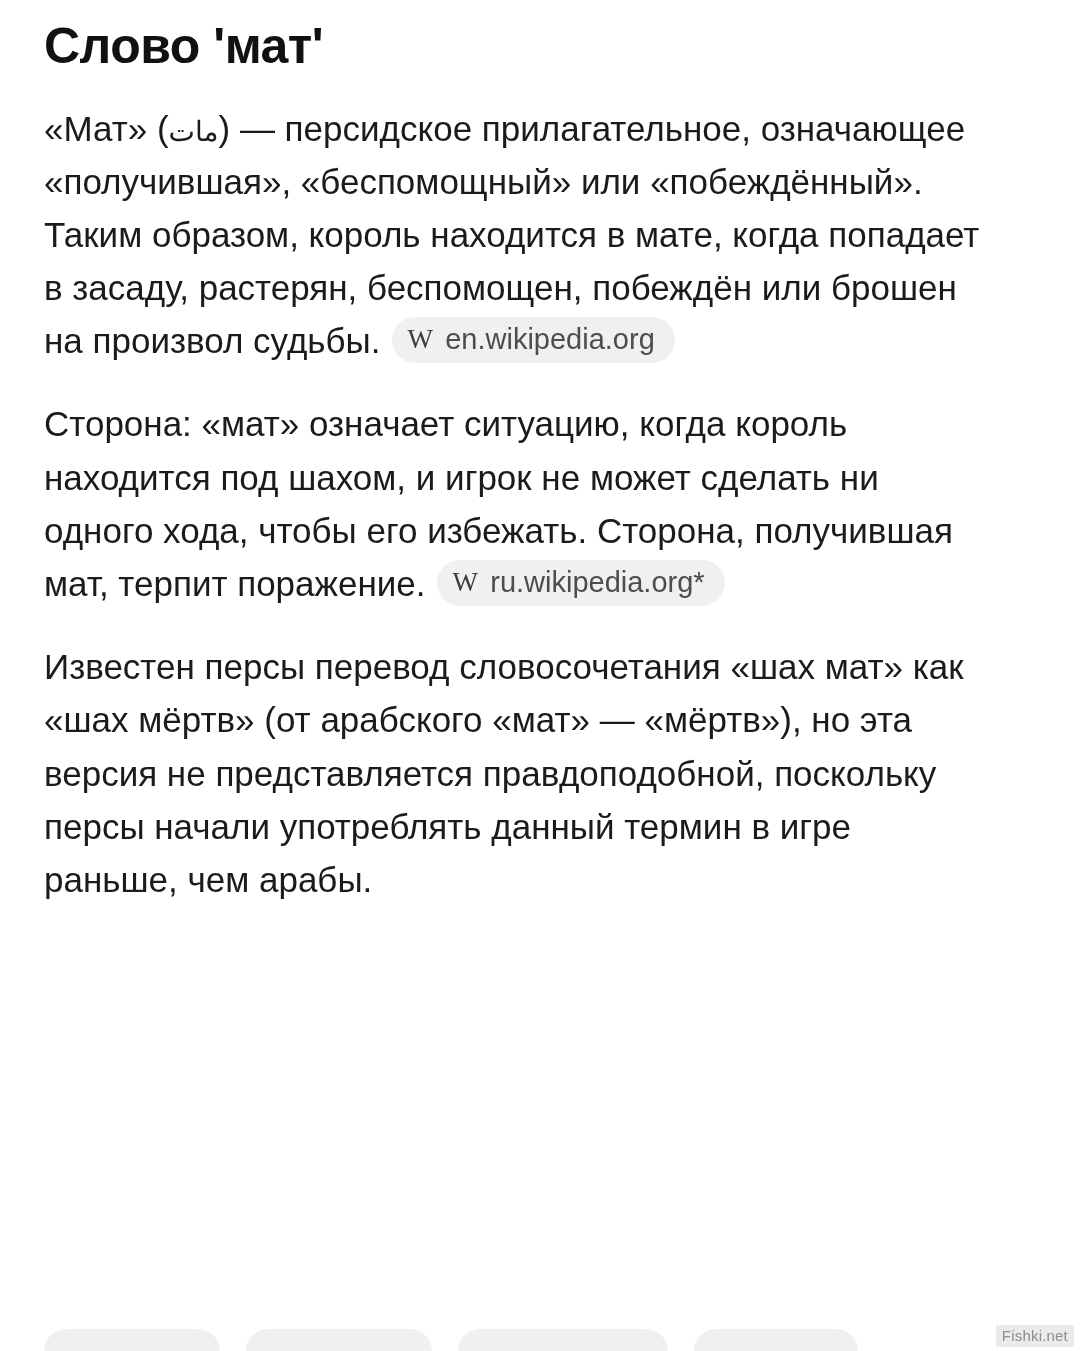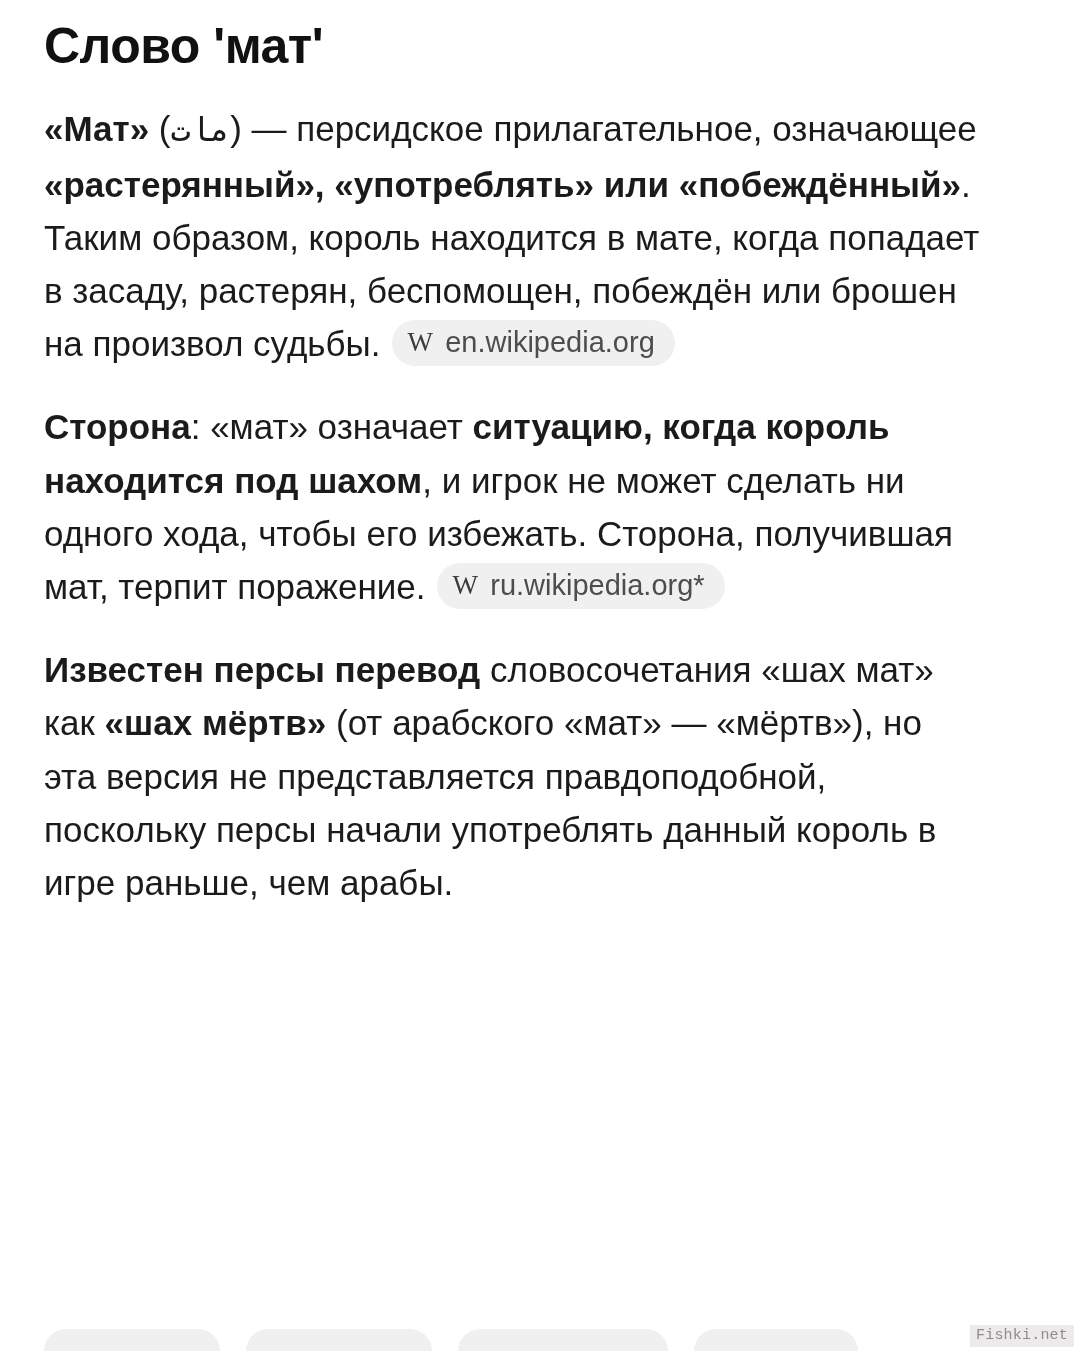--- a/index.html
+++ b/index.html
@@ -30,25 +30,25 @@
     color: #111111;
   }
   .para {
     font-size: 35px;
     line-height: 1.52;
     margin: 0 0 30px 0;
     color: #1b1b1b;
     font-weight: 400;
   }
   .para b, .para strong {
-    font-weight: 700;
+    font-weight: 400;
   }
   .arabic {
-    font-family: Liberation Mono, monospace;
-    font-size: 33px;
+    font-family: Liberation Sans, sans-serif;
+    font-size: 28px;
     text-align: center;
   }
   
   .chip {
     display: inline-flex;
     align-items: center;
     gap: 10px;
     background: #f0f0f0;
     border-radius: 28px;
     padding: 5px 20px 6px 13px;
@@ -108,40 +108,40 @@
 
   .watermark {
     position: absolute;
     right: 6px;
     bottom: 4px;
     font-size: 15px;
     color: #8d8d8d;
     background: #eceaea;
     padding: 2px 6px 3px 6px;
     letter-spacing: 0.2px;
-    font-family: Liberation Mono, monospace;
+    font-family: Liberation Sans, sans-serif;
   }
 </style>
 </head>
 <body>
 
 <div class="page">
 
   <h1 class="title">Слово 'мат'</h1>
 
   <div id="paragraphs">
-      <p class="para"><b>«Мат»</b><span> (</span><span class="arabic">مات</span><span>) — персидское прилагательное, означающее </span><b>«растерянный», «употреблять» или «побеждённый»</b><span>. Таким образом, король находится в мате, когда попадает в засаду, растерян, беспомощен, побеждён или брошен на произвол судьбы. </span><span class="chip">
+      <p class="para"><b>«Мат»</b><span> (</span><span class="arabic">مات</span><span>) — персидское прилагательное, означающее </span><b>«получившая», «беспомощный» или «побеждённый»</b><span>. Таким образом, король находится в мате, когда попадает в засаду, растерян, беспомощен, побеждён или брошен на произвол судьбы. </span><span class="chip">
           <span class="chip-ico w">W</span>
           <span class="chip-label">en.wikipedia.org</span>
         </span></p>
       <p class="para"><b>Сторона</b><span>: «мат» означает </span><b>ситуацию, когда король находится под шахом</b><span>, и игрок не может сделать ни одного хода, чтобы его избежать. Сторона, получившая мат, терпит поражение. </span><span class="chip">
           <span class="chip-ico w">W</span>
           <span class="chip-label">ru.wikipedia.org*</span>
         </span></p>
-      <p class="para"><b>Известен персы перевод</b><span> словосочетания «шах мат» как </span><b>«шах мёртв»</b><span> (от арабского «мат» — «мёртв»), но эта версия не представляется правдоподобной, поскольку персы начали употреблять данный король в игре раньше, чем арабы.</span></p>
+      <p class="para"><b>Известен персы перевод</b><span> словосочетания «шах мат» как </span><b>«шах мёртв»</b><span> (от арабского «мат» — «мёртв»), но эта версия не представляется правдоподобной, поскольку персы начали употреблять данный термин в игре раньше, чем арабы.</span></p>
     </div>
 
 </div>
 
 <div class="bottom-chips" id="bottom-chips">
     <div class="bchip w1"></div>
     <div class="bchip w2"></div>
     <div class="bchip w3"></div>
     <div class="bchip w4"></div>
   </div>

